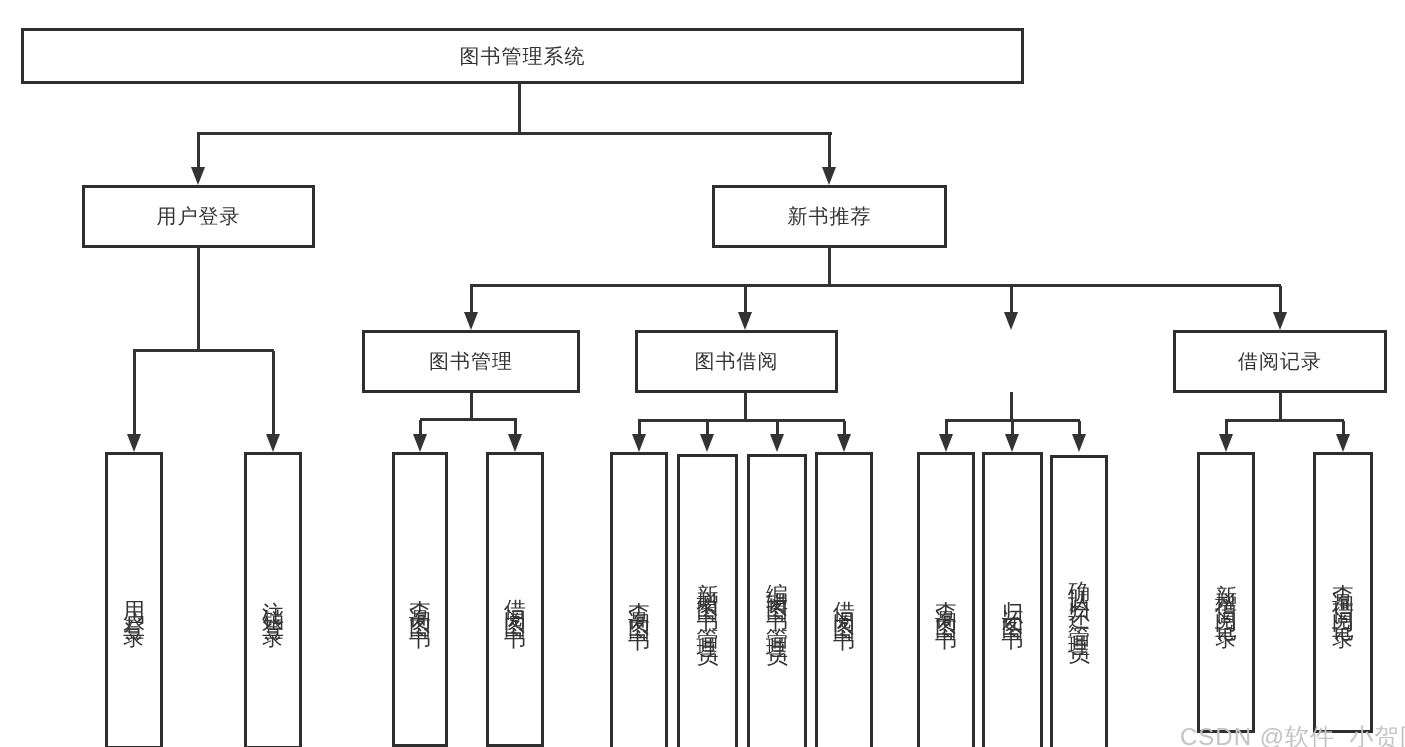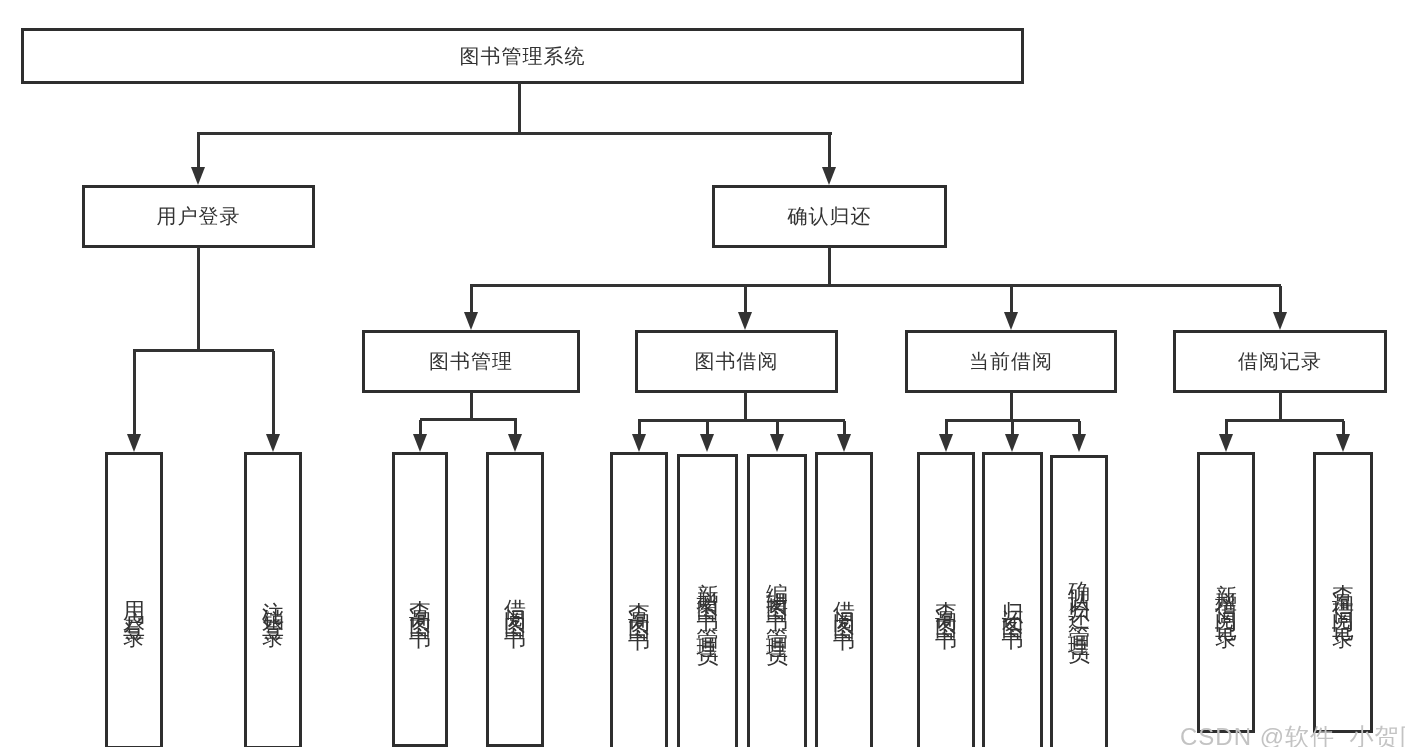--- a/index.html
+++ b/index.html
@@ -26,21 +26,21 @@
   <div class="box hbox" style="left:21px;top:13px;width:1003px;height:56px">图书管理系统</div>
 
   <div class="vline" style="left:518px;top:68px;height:52px"></div>
   <div class="hline" style="left:197px;top:117px;width:635px"></div>
   <div class="vline" style="left:197px;top:118px;height:35px"></div>
   <div class="ah" style="left:191px;top:152px"></div>
   <div class="vline" style="left:828px;top:118px;height:35px"></div>
   <div class="ah" style="left:822px;top:152px"></div>
 
   <div class="box hbox" style="left:82px;top:170px;width:233px;height:63px">用户登录</div>
-  <div class="box hbox" style="left:712px;top:170px;width:235px;height:63px">确认归还</div>
+  <div class="box hbox" style="left:712px;top:170px;width:235px;height:63px">新书推荐</div>
 
   <div class="vline" style="left:197px;top:232px;height:104px"></div>
   <div class="hline" style="left:133px;top:334px;width:141px"></div>
   <div class="vline" style="left:133px;top:336px;height:84px"></div>
   <div class="ah" style="left:127px;top:419px"></div>
   <div class="vline" style="left:272px;top:336px;height:84px"></div>
   <div class="ah" style="left:266px;top:419px"></div>
 
   <div class="vline" style="left:828px;top:232px;height:40px"></div>
   <div class="hline" style="left:470px;top:269px;width:811px"></div>
@@ -48,21 +48,20 @@
   <div class="ah" style="left:464px;top:297px"></div>
   <div class="vline" style="left:744px;top:271px;height:27px"></div>
   <div class="ah" style="left:738px;top:297px"></div>
   <div class="vline" style="left:1010px;top:271px;height:27px"></div>
   <div class="ah" style="left:1004px;top:297px"></div>
   <div class="vline" style="left:1279px;top:271px;height:27px"></div>
   <div class="ah" style="left:1273px;top:297px"></div>
 
   <div class="box hbox" style="left:362px;top:315px;width:218px;height:63px">图书管理</div>
   <div class="box hbox" style="left:635px;top:315px;width:203px;height:63px">图书借阅</div>
-  <div class="box hbox" style="left:905px;top:315px;width:212px;height:63px">当前借阅</div>
   <div class="box hbox" style="left:1173px;top:315px;width:214px;height:63px">借阅记录</div>
 
   <div class="vline" style="left:470px;top:377px;height:28px"></div>
   <div class="hline" style="left:420px;top:403px;width:97px"></div>
   <div class="vline" style="left:419px;top:405px;height:15px"></div>
   <div class="ah" style="left:413px;top:419px"></div>
   <div class="vline" style="left:514px;top:405px;height:15px"></div>
   <div class="ah" style="left:508px;top:419px"></div>
 
   <div class="vline" style="left:744px;top:377px;height:29px"></div>

